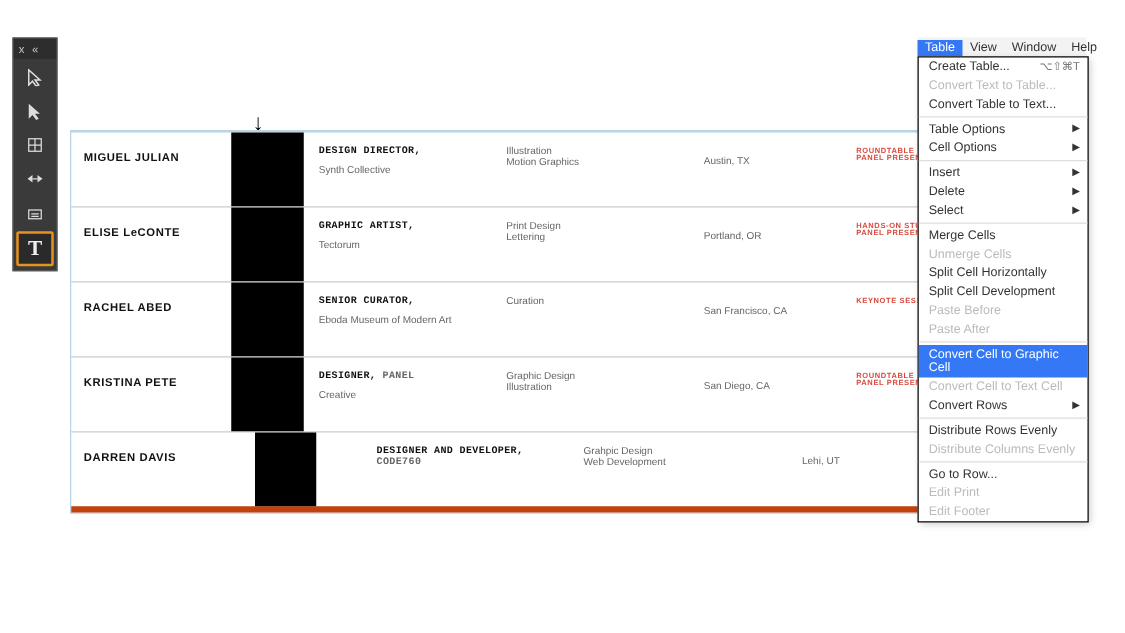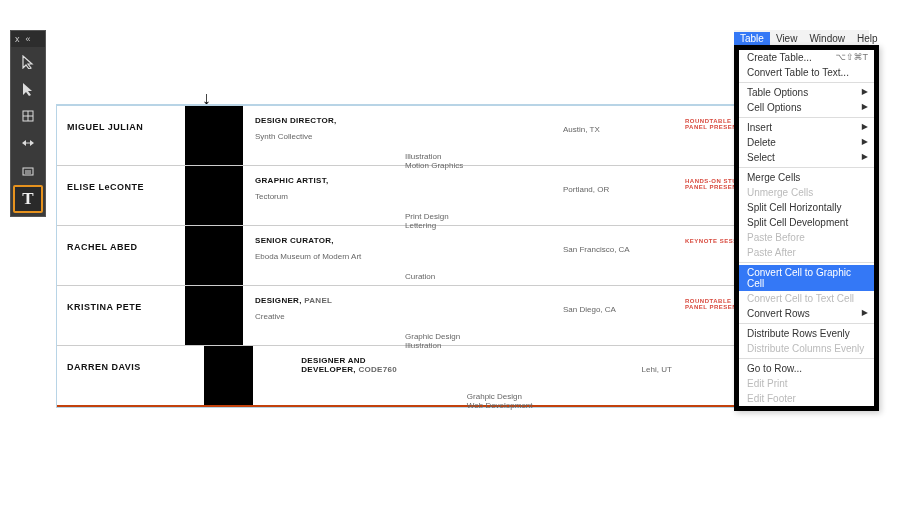--- a/index.html
+++ b/index.html
@@ -8,38 +8,38 @@
   .tool-head{height:16px;background:#2d2d2d;display:flex;align-items:center;padding:0 4px;gap:6px;}
   .tool-head span{color:#ccc;font-size:9px;line-height:1;}
   .tool-item{width:26px;height:24px;margin:3px auto;display:flex;align-items:center;justify-content:center;color:#ddd;}
   .tool-item svg{pointer-events:none;}
   .tool-sel{border:2px solid #e6921e;border-radius:2px;background:#2a2a2a;}
   
   .arrow{position:absolute;left:202px;top:88px;font-size:18px;font-weight:bold;color:#000;}
   
   .doc{position:absolute;left:56px;top:104px;width:776px;border:1px solid #b8d4e6;border-top-width:2px;}
   .row{display:flex;height:59px;border-bottom:1px solid #ccc;}
-  .row:last-child{border-bottom:2px solid #c2410c;gap:36px;}
+  .row:last-child{border-bottom:5px solid #c2410c;gap:36px;}
   .c-name{width:118px;padding:10px 0 0 10px;}
   .c-black{width:58px;background:#000;}
   .c-role{width:140px;padding:10px 0 0 12px;}
-  .c-skills{width:132px;padding:10px 0 0 10px;margin-top:36px;}
+  .c-skills{width:132px;padding:10px 0 0 10px;}
   .c-loc{width:128px;padding:12px 0 0 10px;}
   .c-tag{flex:1;padding:12px 0 0 10px;}
   .nm{font-size:9px;font-weight:bold;letter-spacing:.5px;color:#111;}
-  .role-b{font-size:8px;font-weight:bold;letter-spacing:.3px;color:#111;display:block;}
+  .role-b{font-size:8px;font-weight:bold;letter-spacing:.3px;color:#111;display:block;font-family:Liberation Mono, monospace;}
   .role-t{font-size:8px;color:#666;}
   .sk{font-size:8px;color:#666;display:block;}
   .loc{font-size:8px;color:#666;margin-left:16px;}
   .tag{font-size:6px;font-weight:bold;letter-spacing:.5px;color:#d84a3e;display:block;}
   
   .menubar{position:absolute;top:30px;left:734px;width:135px;height:15px;background:#f3f3f3;display:flex;font-size:10px;z-index:20;align-items:flex-end;}
   .menubar div{padding:1px 6px;color:#333;}
   .menubar .active{background:#3478f6;color:#fff;}
-  .menu{position:absolute;top:45px;left:734px;width:135px;background:#fff;border:5px solid #000000;box-shadow:2px 2px 6px rgba(0,0,0,.2);font-size:10px;color:#333;z-index:20;}
+  .menu{position:absolute;top:45px;left:734px;width:135px;background:#fff;border:1px solid #000000;box-shadow:2px 2px 6px rgba(0,0,0,.2);font-size:10px;color:#333;z-index:20;}
   .mi{padding:2px 8px;position:relative;}
   .mi.dis{color:#bbb;}
   .mi.hl{background:#3478f6;color:#fff;}
   .sep{height:1px;background:#ddd;margin:2px 0;}
   .sc{position:absolute;right:6px;top:2px;font-size:9px;color:#777;}
   .ar{position:absolute;right:6px;top:2px;font-size:8px;}
 </style>
 </head>
 <body>
 
@@ -161,20 +161,21 @@
 
 <div class="menubar">
   <div class="active">Table</div>
   <div>View</div>
   <div>Window</div>
   <div>Help</div>
 </div>
 
 <div class="menu">
   <div class="mi"><span>Create Table...</span><span class="sc">⌥⇧⌘T</span></div>
+  <div class="mi dis">Convert Text to Table...</div>
   <div class="mi">Convert Table to Text...</div>
   <div class="sep"></div>
   <div class="mi"><span>Table Options</span><span class="ar">▶</span></div>
   <div class="mi"><span>Cell Options</span><span class="ar">▶</span></div>
   <div class="sep"></div>
   <div class="mi"><span>Insert</span><span class="ar">▶</span></div>
   <div class="mi"><span>Delete</span><span class="ar">▶</span></div>
   <div class="mi"><span>Select</span><span class="ar">▶</span></div>
   <div class="sep"></div>
   <div class="mi">Merge Cells</div>

